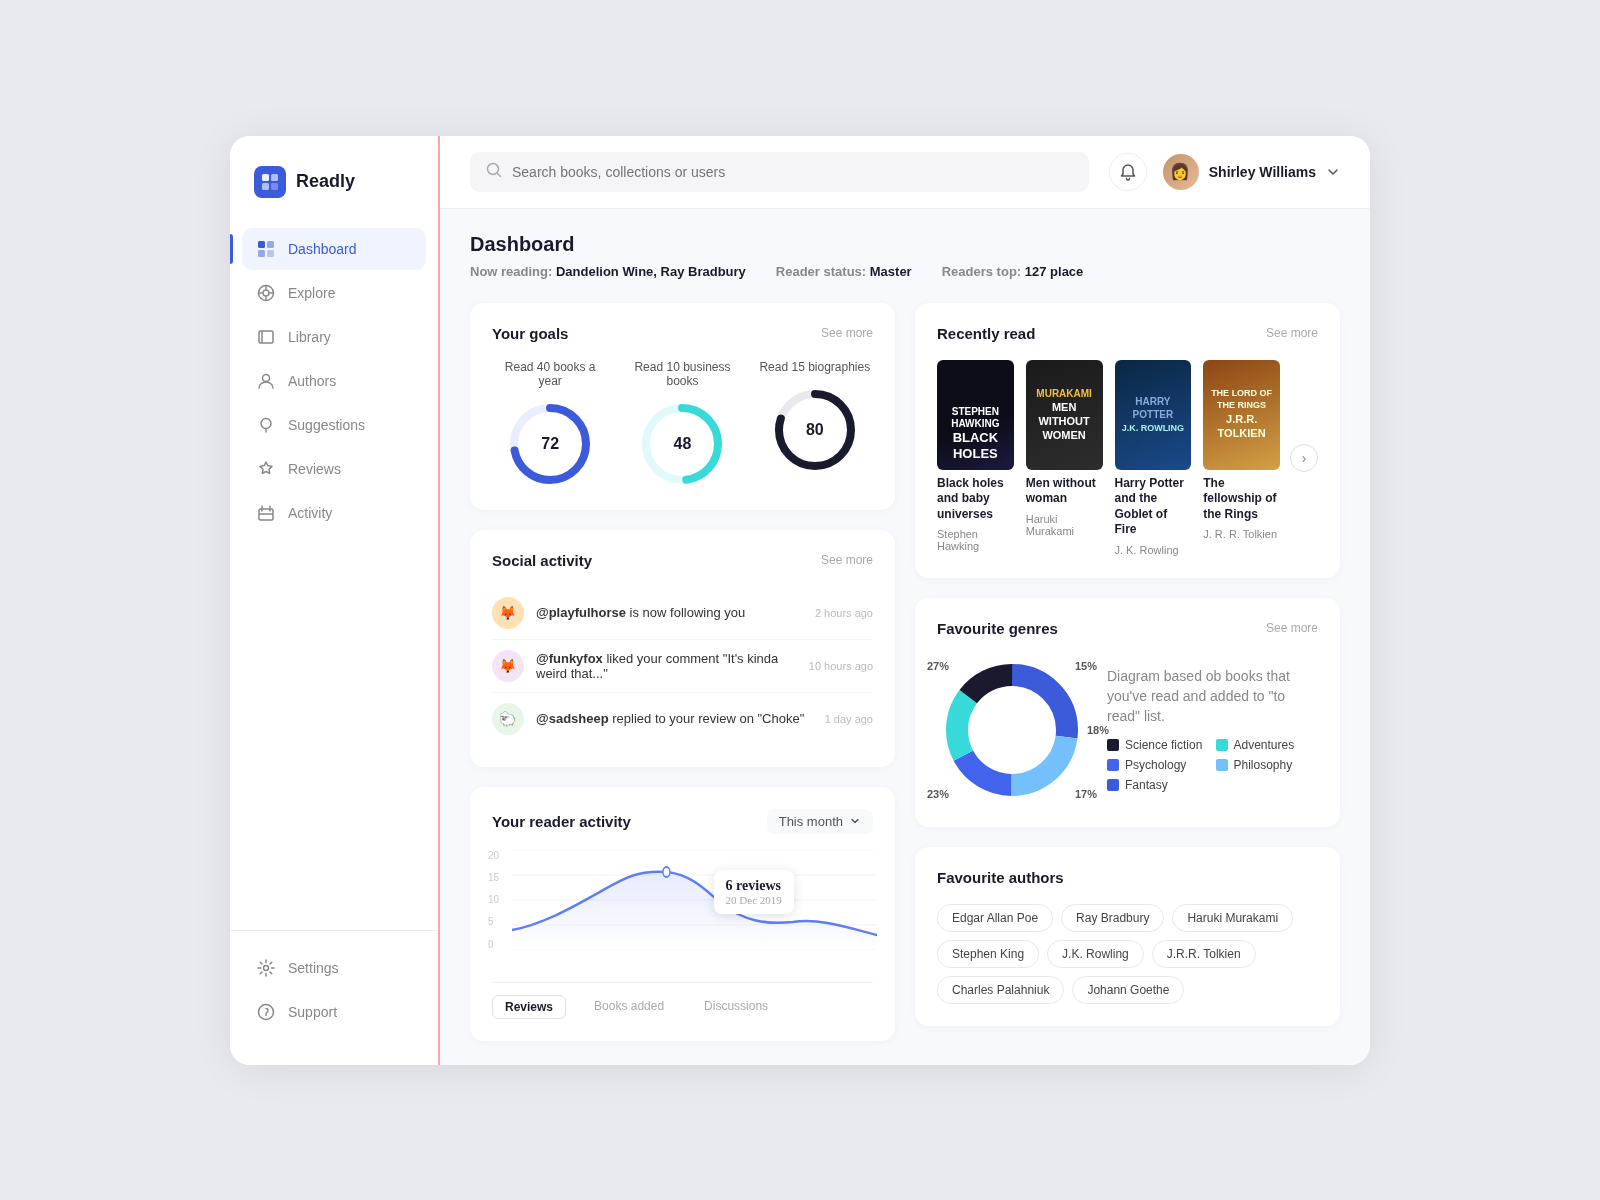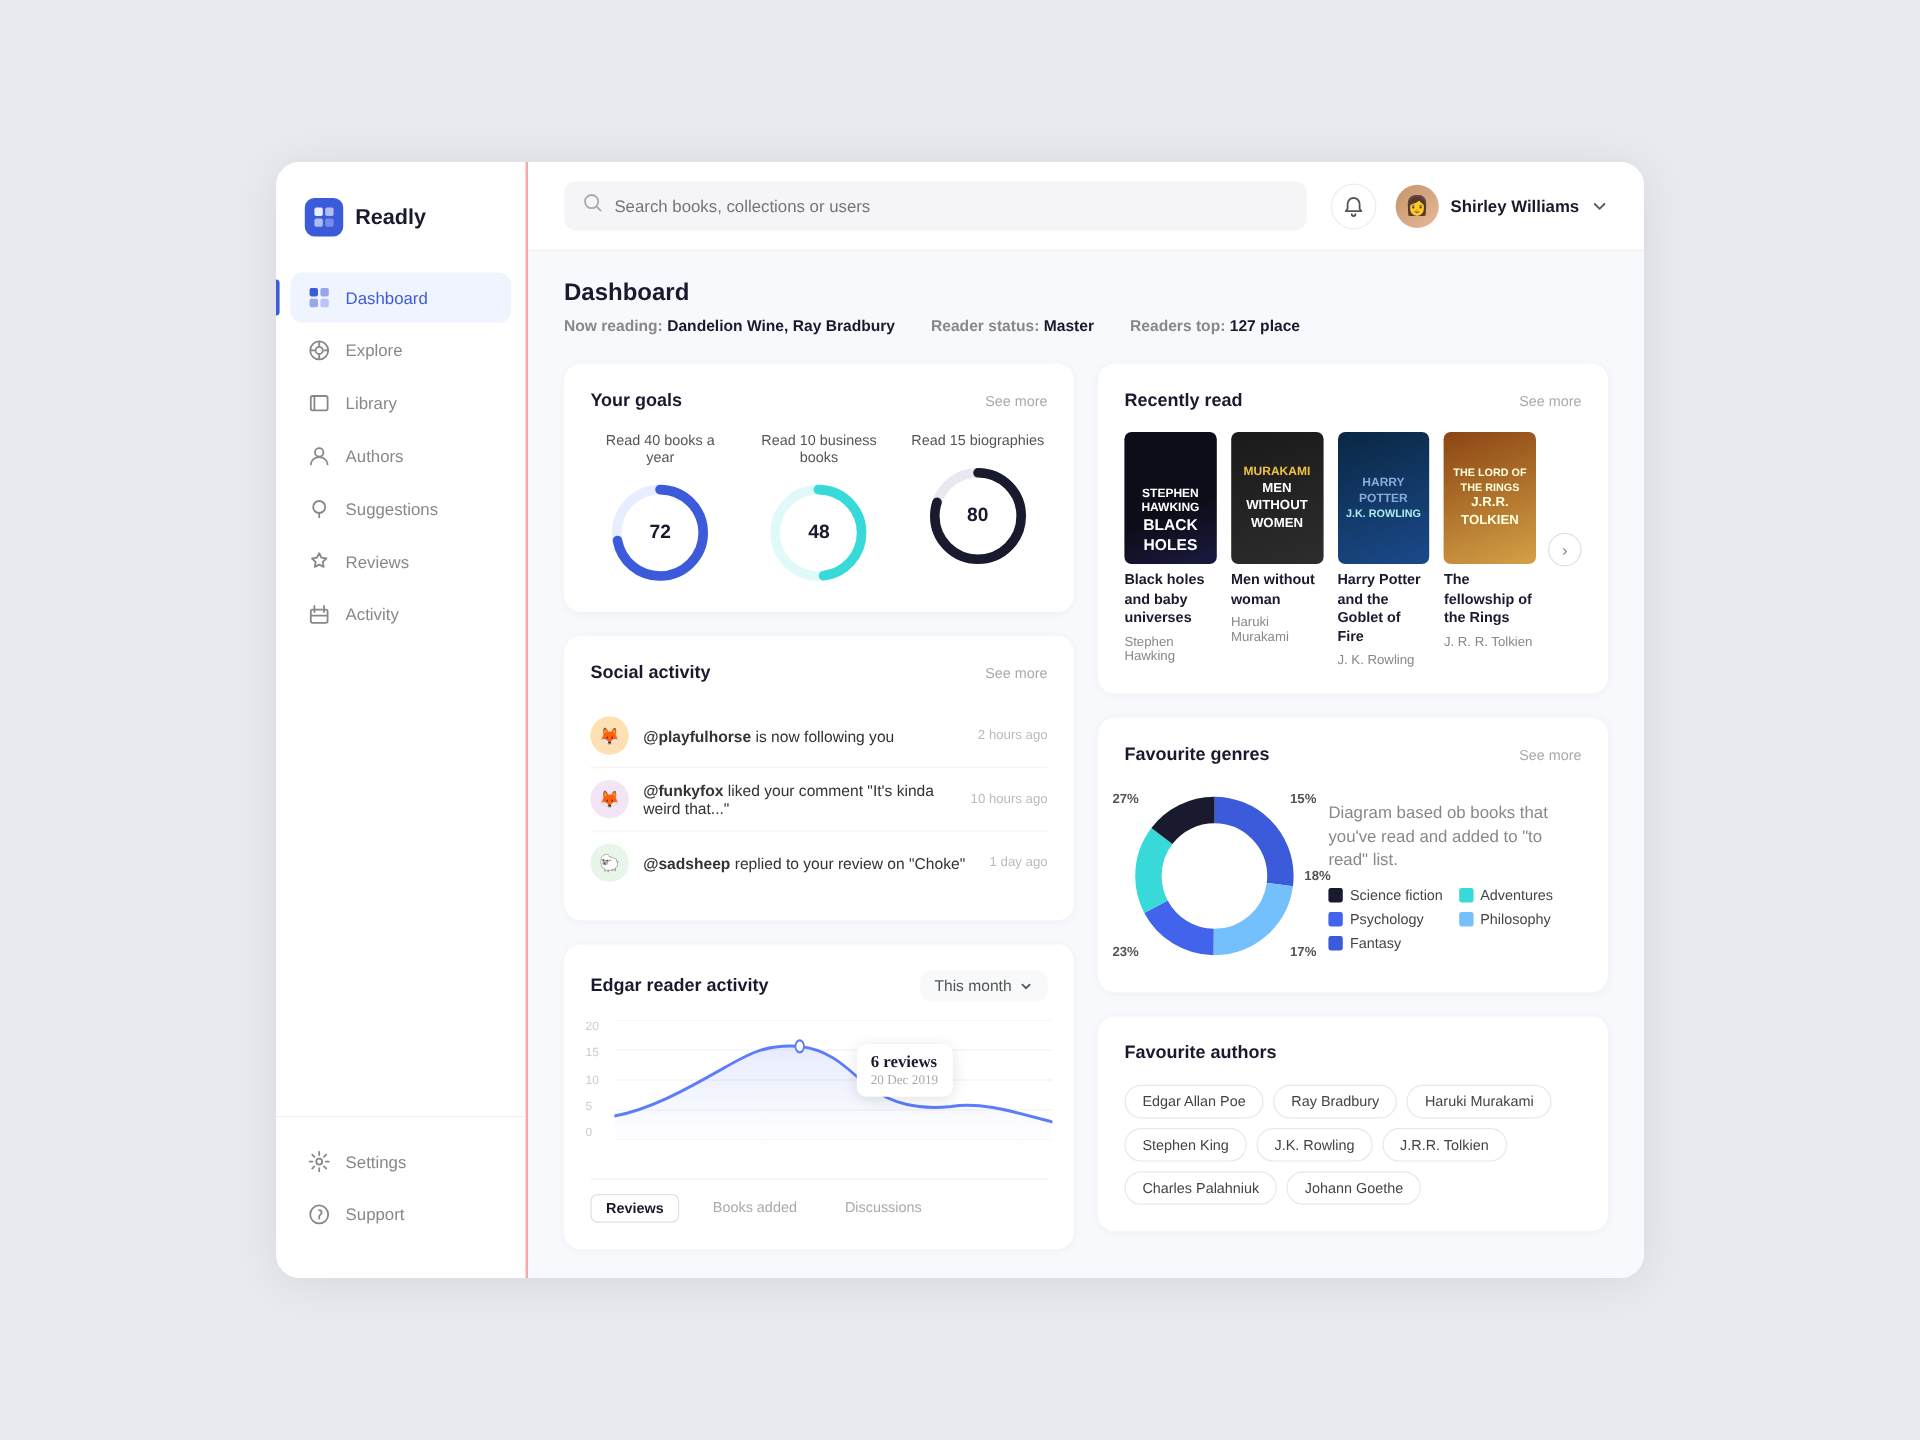--- a/index.html
+++ b/index.html
@@ -662,21 +662,21 @@
               <div class="activity-avatar" style="background:#e8f5e9">🐑</div>
               <div class="activity-text">
                 <strong>@sadsheep</strong> replied to your review on "Choke"
               </div>
               <span class="activity-time">1 day ago</span>
             </div>
           </div>
 
           <div class="card">
             <div class="chart-header">
-              <span class="card-title">Edgar reader activity</span>
+              <span class="card-title">Your reader activity</span>
               <div class="period-selector">
                 <span>This month</span>
                 <svg width="12" height="12" viewBox="0 0 12 12" fill="none">
                   <path d="M3 4.5l3 3 3-3" stroke="#555" stroke-width="1.5" stroke-linecap="round"></path>
                 </svg>
               </div>
             </div>
             <div class="chart-wrap">
               
               <div style="position:absolute;left:0;top:0;bottom:20px;display:flex;flex-direction:column;justify-content:space-between;width:24px">

